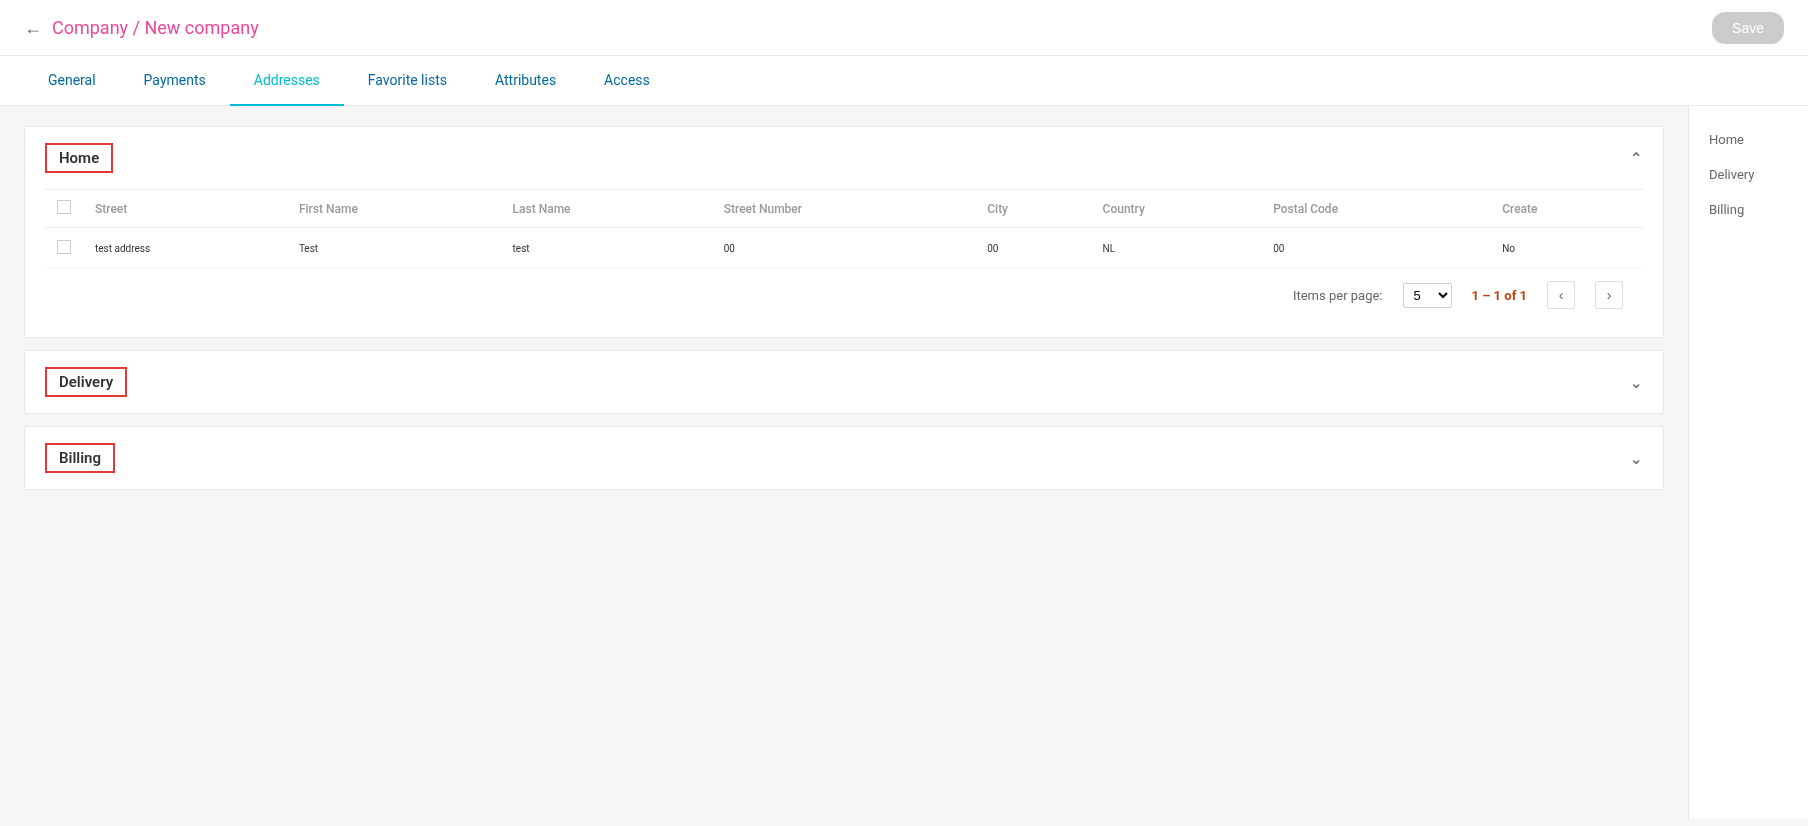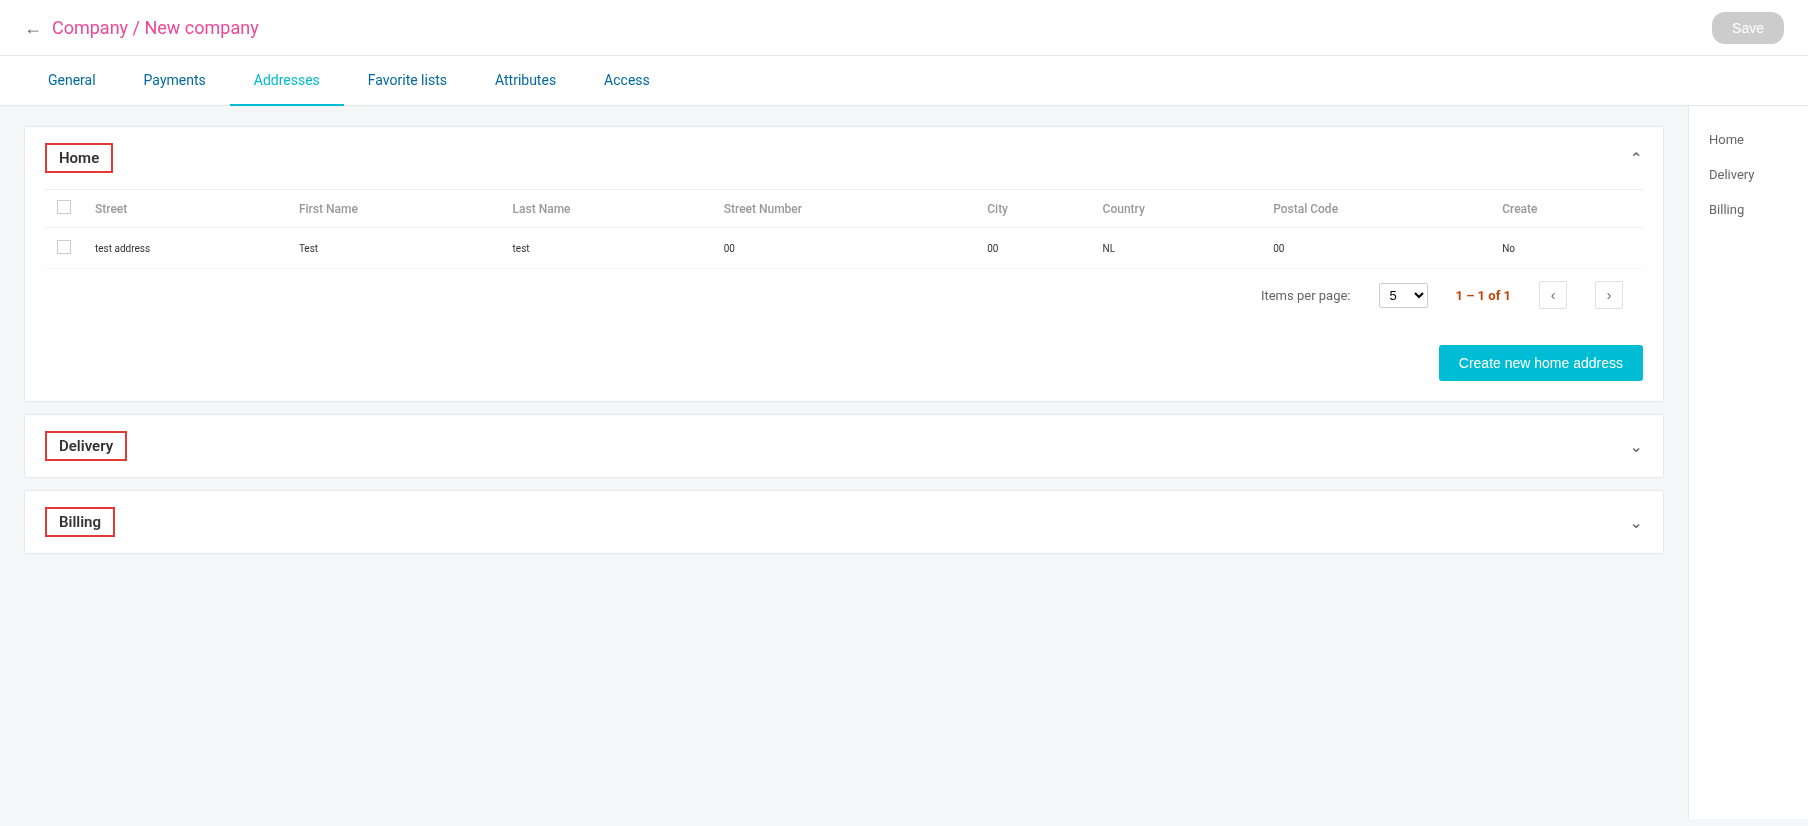--- a/index.html
+++ b/index.html
@@ -69,21 +69,21 @@
     .data-table td { padding: 12px 12px; font-size: 10px; border-bottom: 1px solid #f5f5f5; }
     .data-table .checkbox-col { width: 32px; }
     .checkbox {
       width: 14px; height: 14px; border: 1px solid #ccc; display: inline-block;
       cursor: pointer; background: #fff;
     }
 
     
     .pagination {
       display: flex; align-items: center; justify-content: flex-end;
-      padding: 12px 20px; gap: 28px; font-size: 13px; color: #666;
+      padding: 12px 20px; gap: 20px; font-size: 13px; color: #666;
     }
     .per-page-select {
       border: 1px solid #ccc; padding: 3px 6px; border-radius: 2px;
       font-size: 13px; background: #fff; cursor: pointer;
     }
     .page-info { color: #c2410c; font-weight: bold; }
     .page-btn {
       width: 28px; height: 28px; border: 1px solid #e0e0e0; background: #fff;
       cursor: pointer; display: flex; align-items: center; justify-content: center;
       border-radius: 2px; font-size: 14px; color: #666;
@@ -160,23 +160,20 @@
           <select class="per-page-select">
             <option>5</option>
             <option>10</option>
             <option>25</option>
           </select>
           <span class="page-info">1 – 1 of 1</span>
           <button class="page-btn">‹</button>
           <button class="page-btn">›</button>
         </div>
       </div>
-      <div class="create-btn-area">
-        <button class="create-btn">Create new home address</button>
-      </div>
     </div>
 
     <div class="section">
       <div class="section-header">
         <span class="section-title">Delivery</span>
         <span class="chevron">⌄</span>
       </div>
     </div>
 
     <div class="section">

